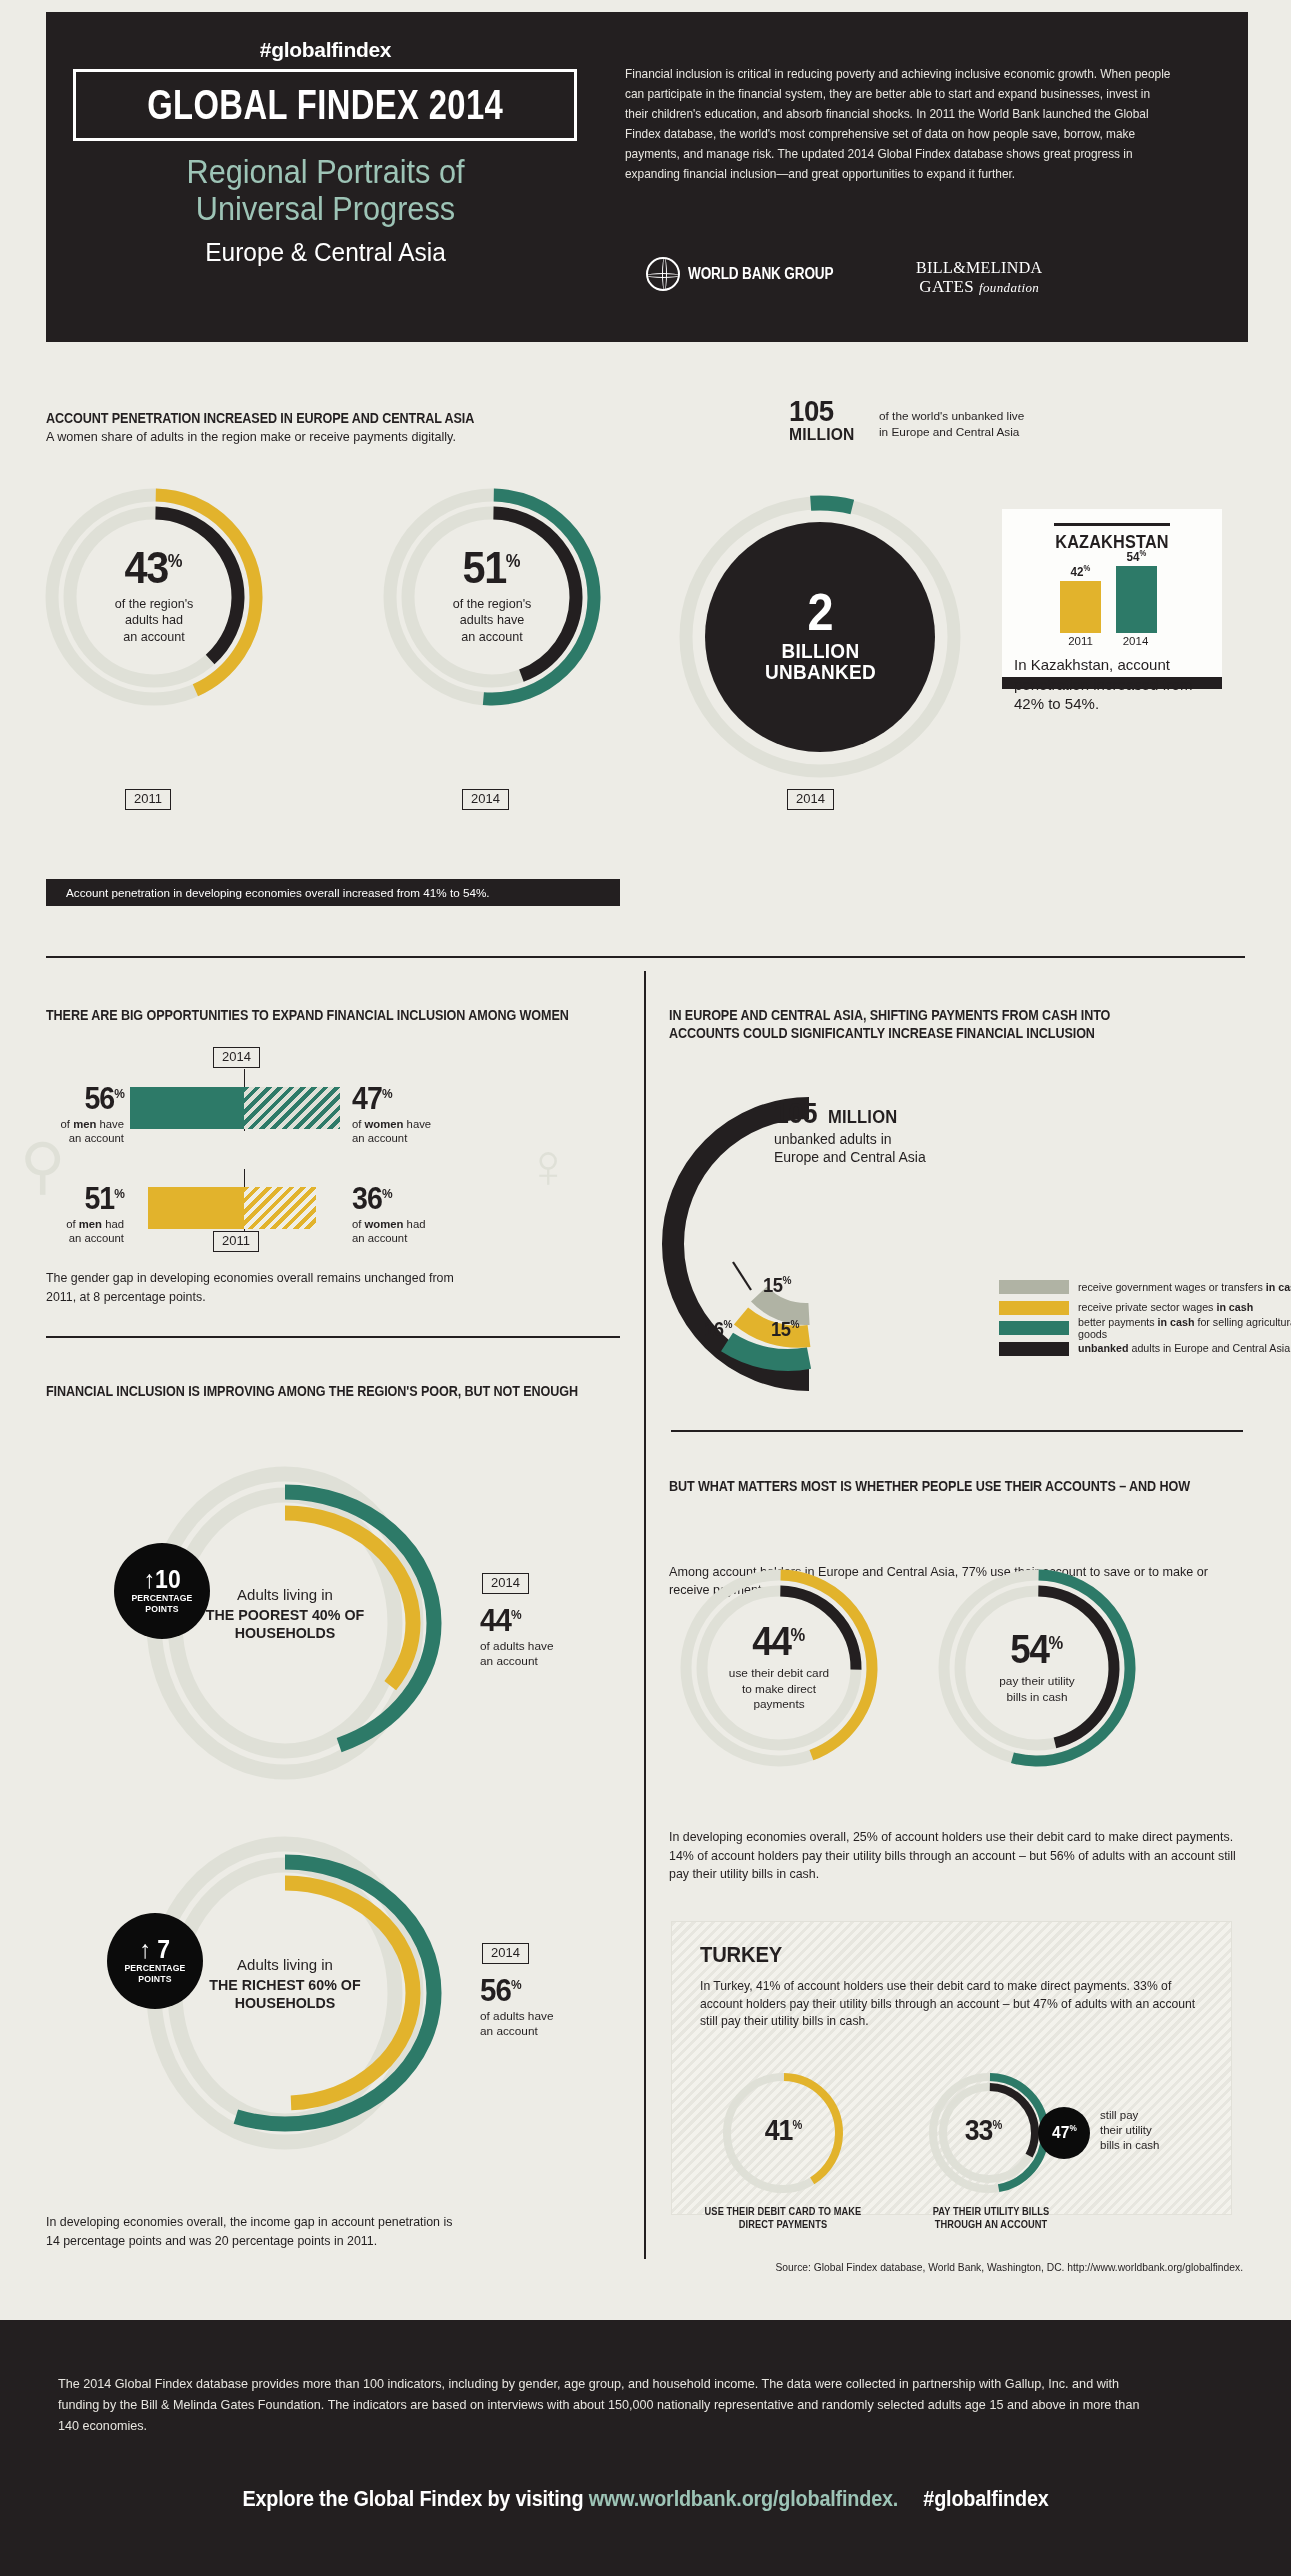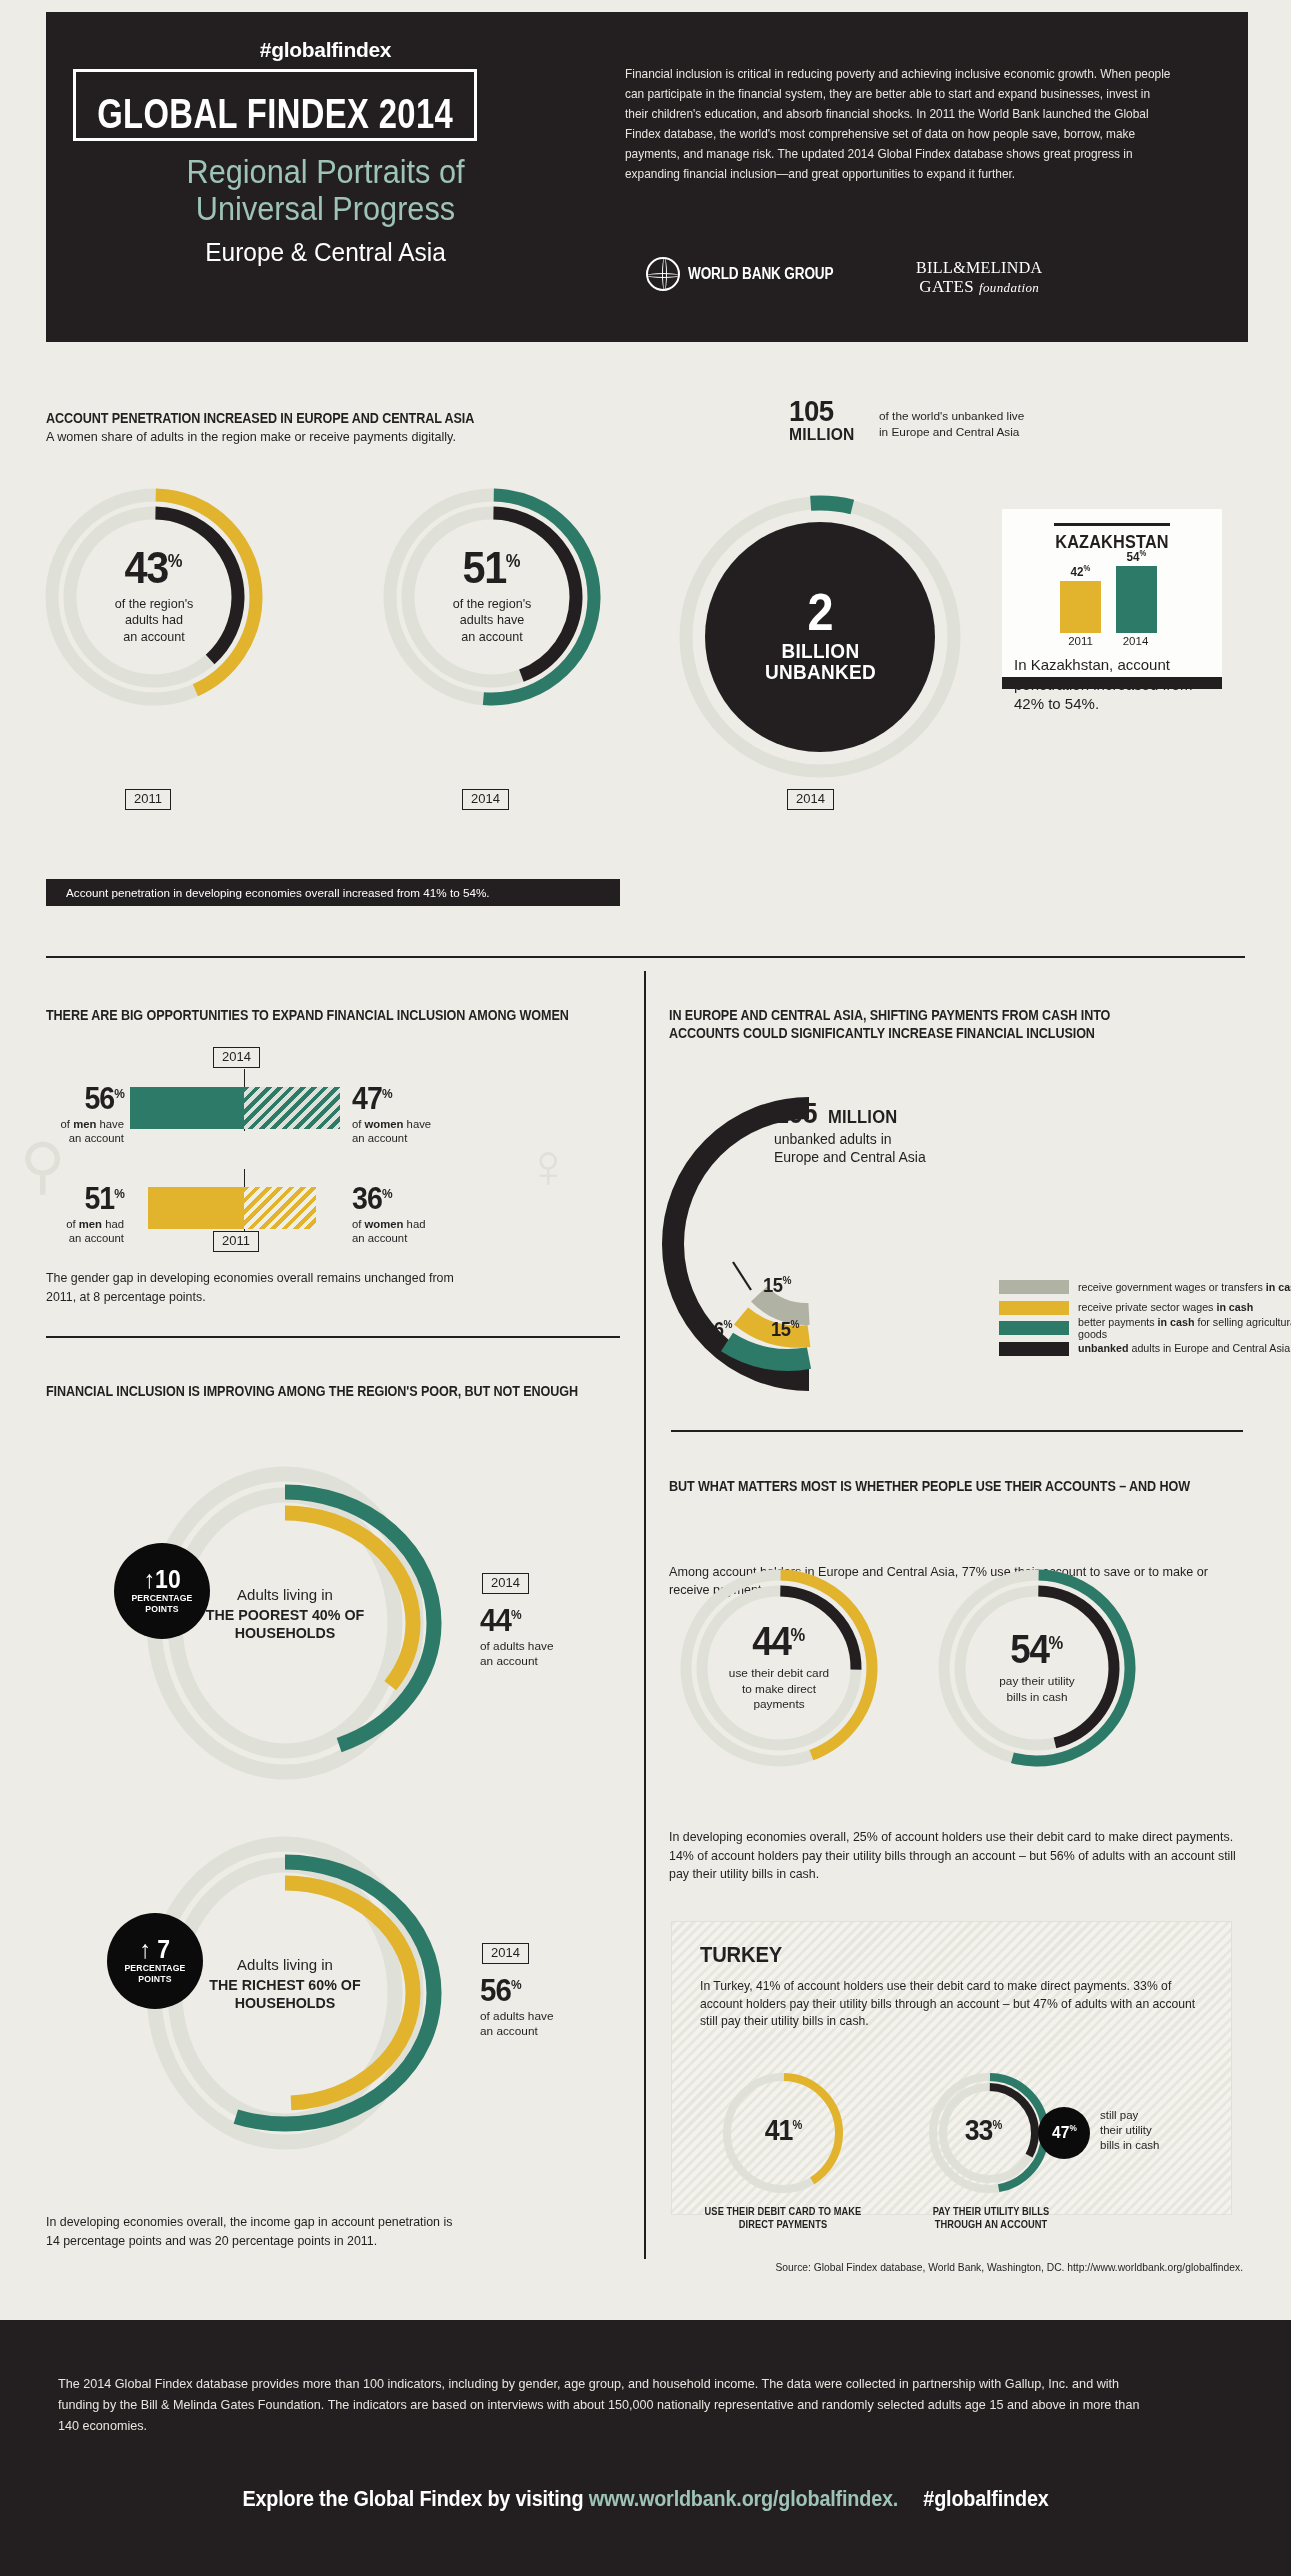--- a/index.html
+++ b/index.html
@@ -15,23 +15,23 @@
   .hero {
     position:absolute; left:46px; top:12px; width:1202px; height:330px;
     background:#231f20;
   }
   .hashtag-top {
     position:absolute; left:0; width:559px; top:26px; text-align:center;
     color:#fff; font-weight:bold; font-size:21px; letter-spacing:-0.3px;
     font-family:"Liberation Sans Narrow","Liberation Sans",sans-serif;
   }
   .title-box {
-    position:absolute; left:27px; top:57px; width:404px; height:72px;
+    position:absolute; left:27px; top:57px; width:504px; height:72px;
     border:3px solid #fff; background:#231f20;
-    display:flex; align-items:flex-end; justify-content:center;
+    display:flex; align-items:center; justify-content:center;
   }
   .title-box span {
     color:#fff; font-size:42px; font-weight:bold; letter-spacing:0.5px;
     transform:scaleX(0.78); transform-origin:center;
     white-space:nowrap;
   }
   .subtitle {
     position:absolute; left:0; top:142px; width:559px; text-align:center;
     color:#9dc4b6; font-size:33px; line-height:1.12; font-weight:300;
     transform:scaleX(0.93); transform-origin:center top;

